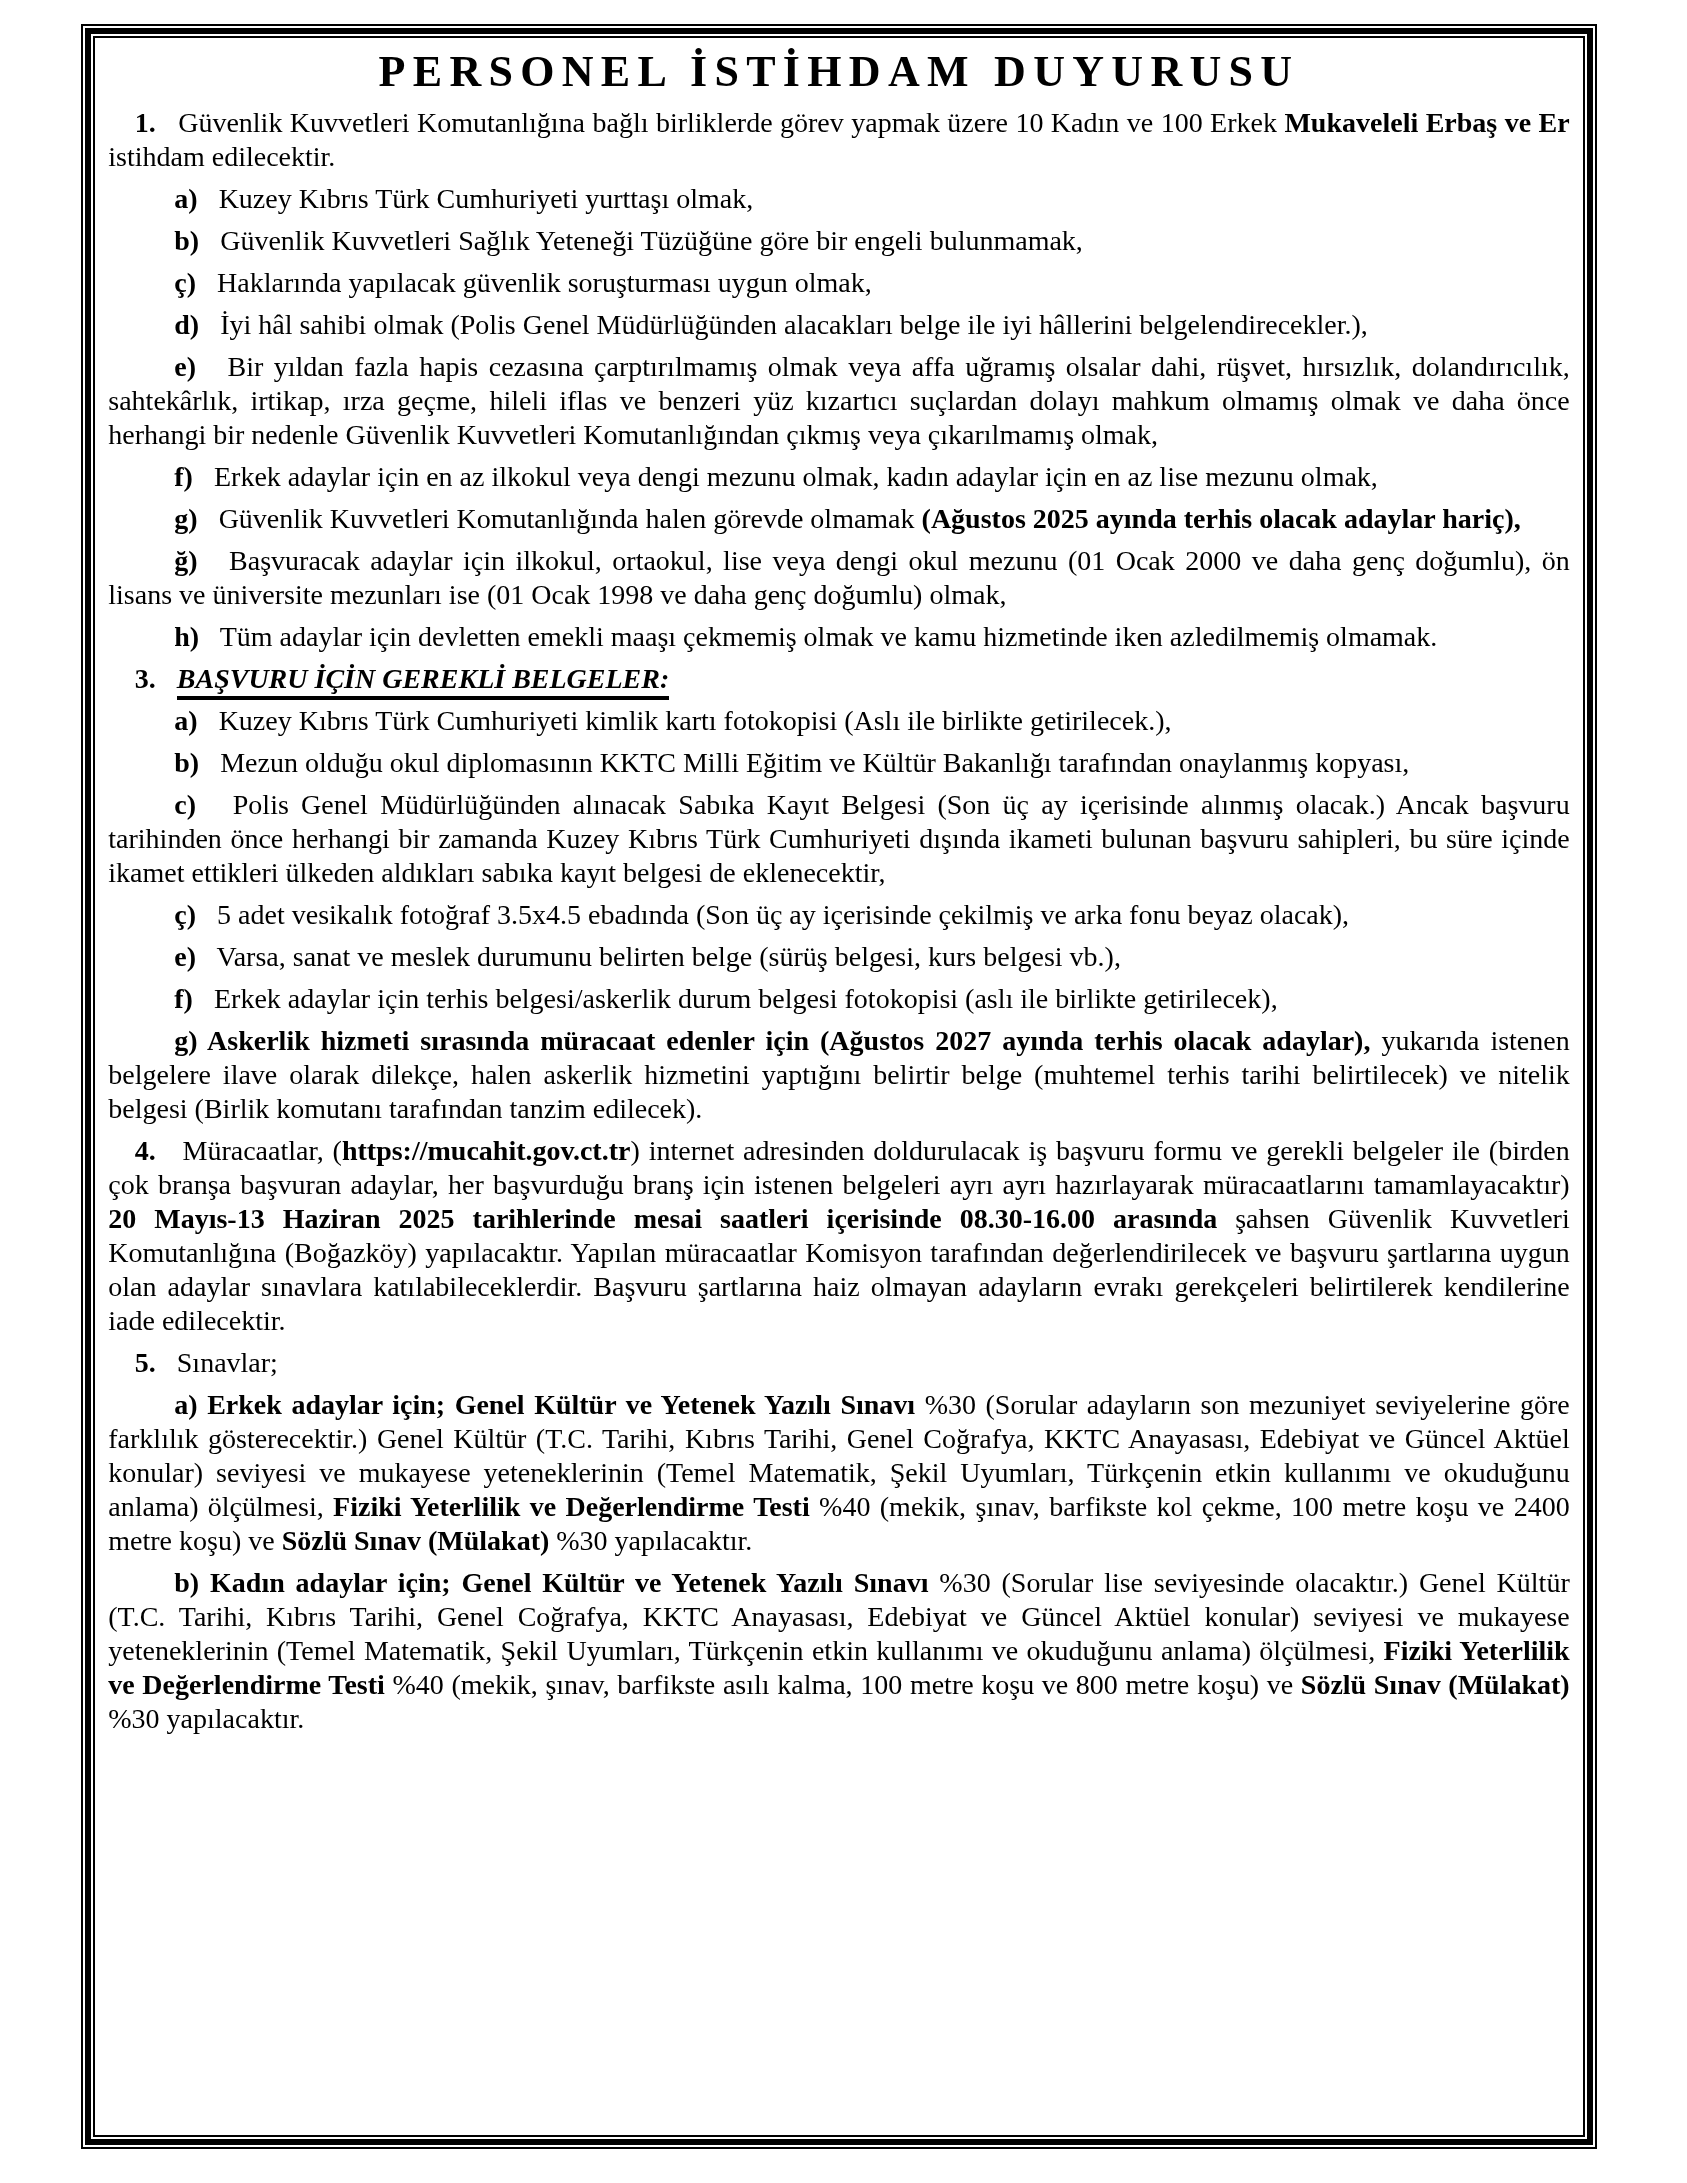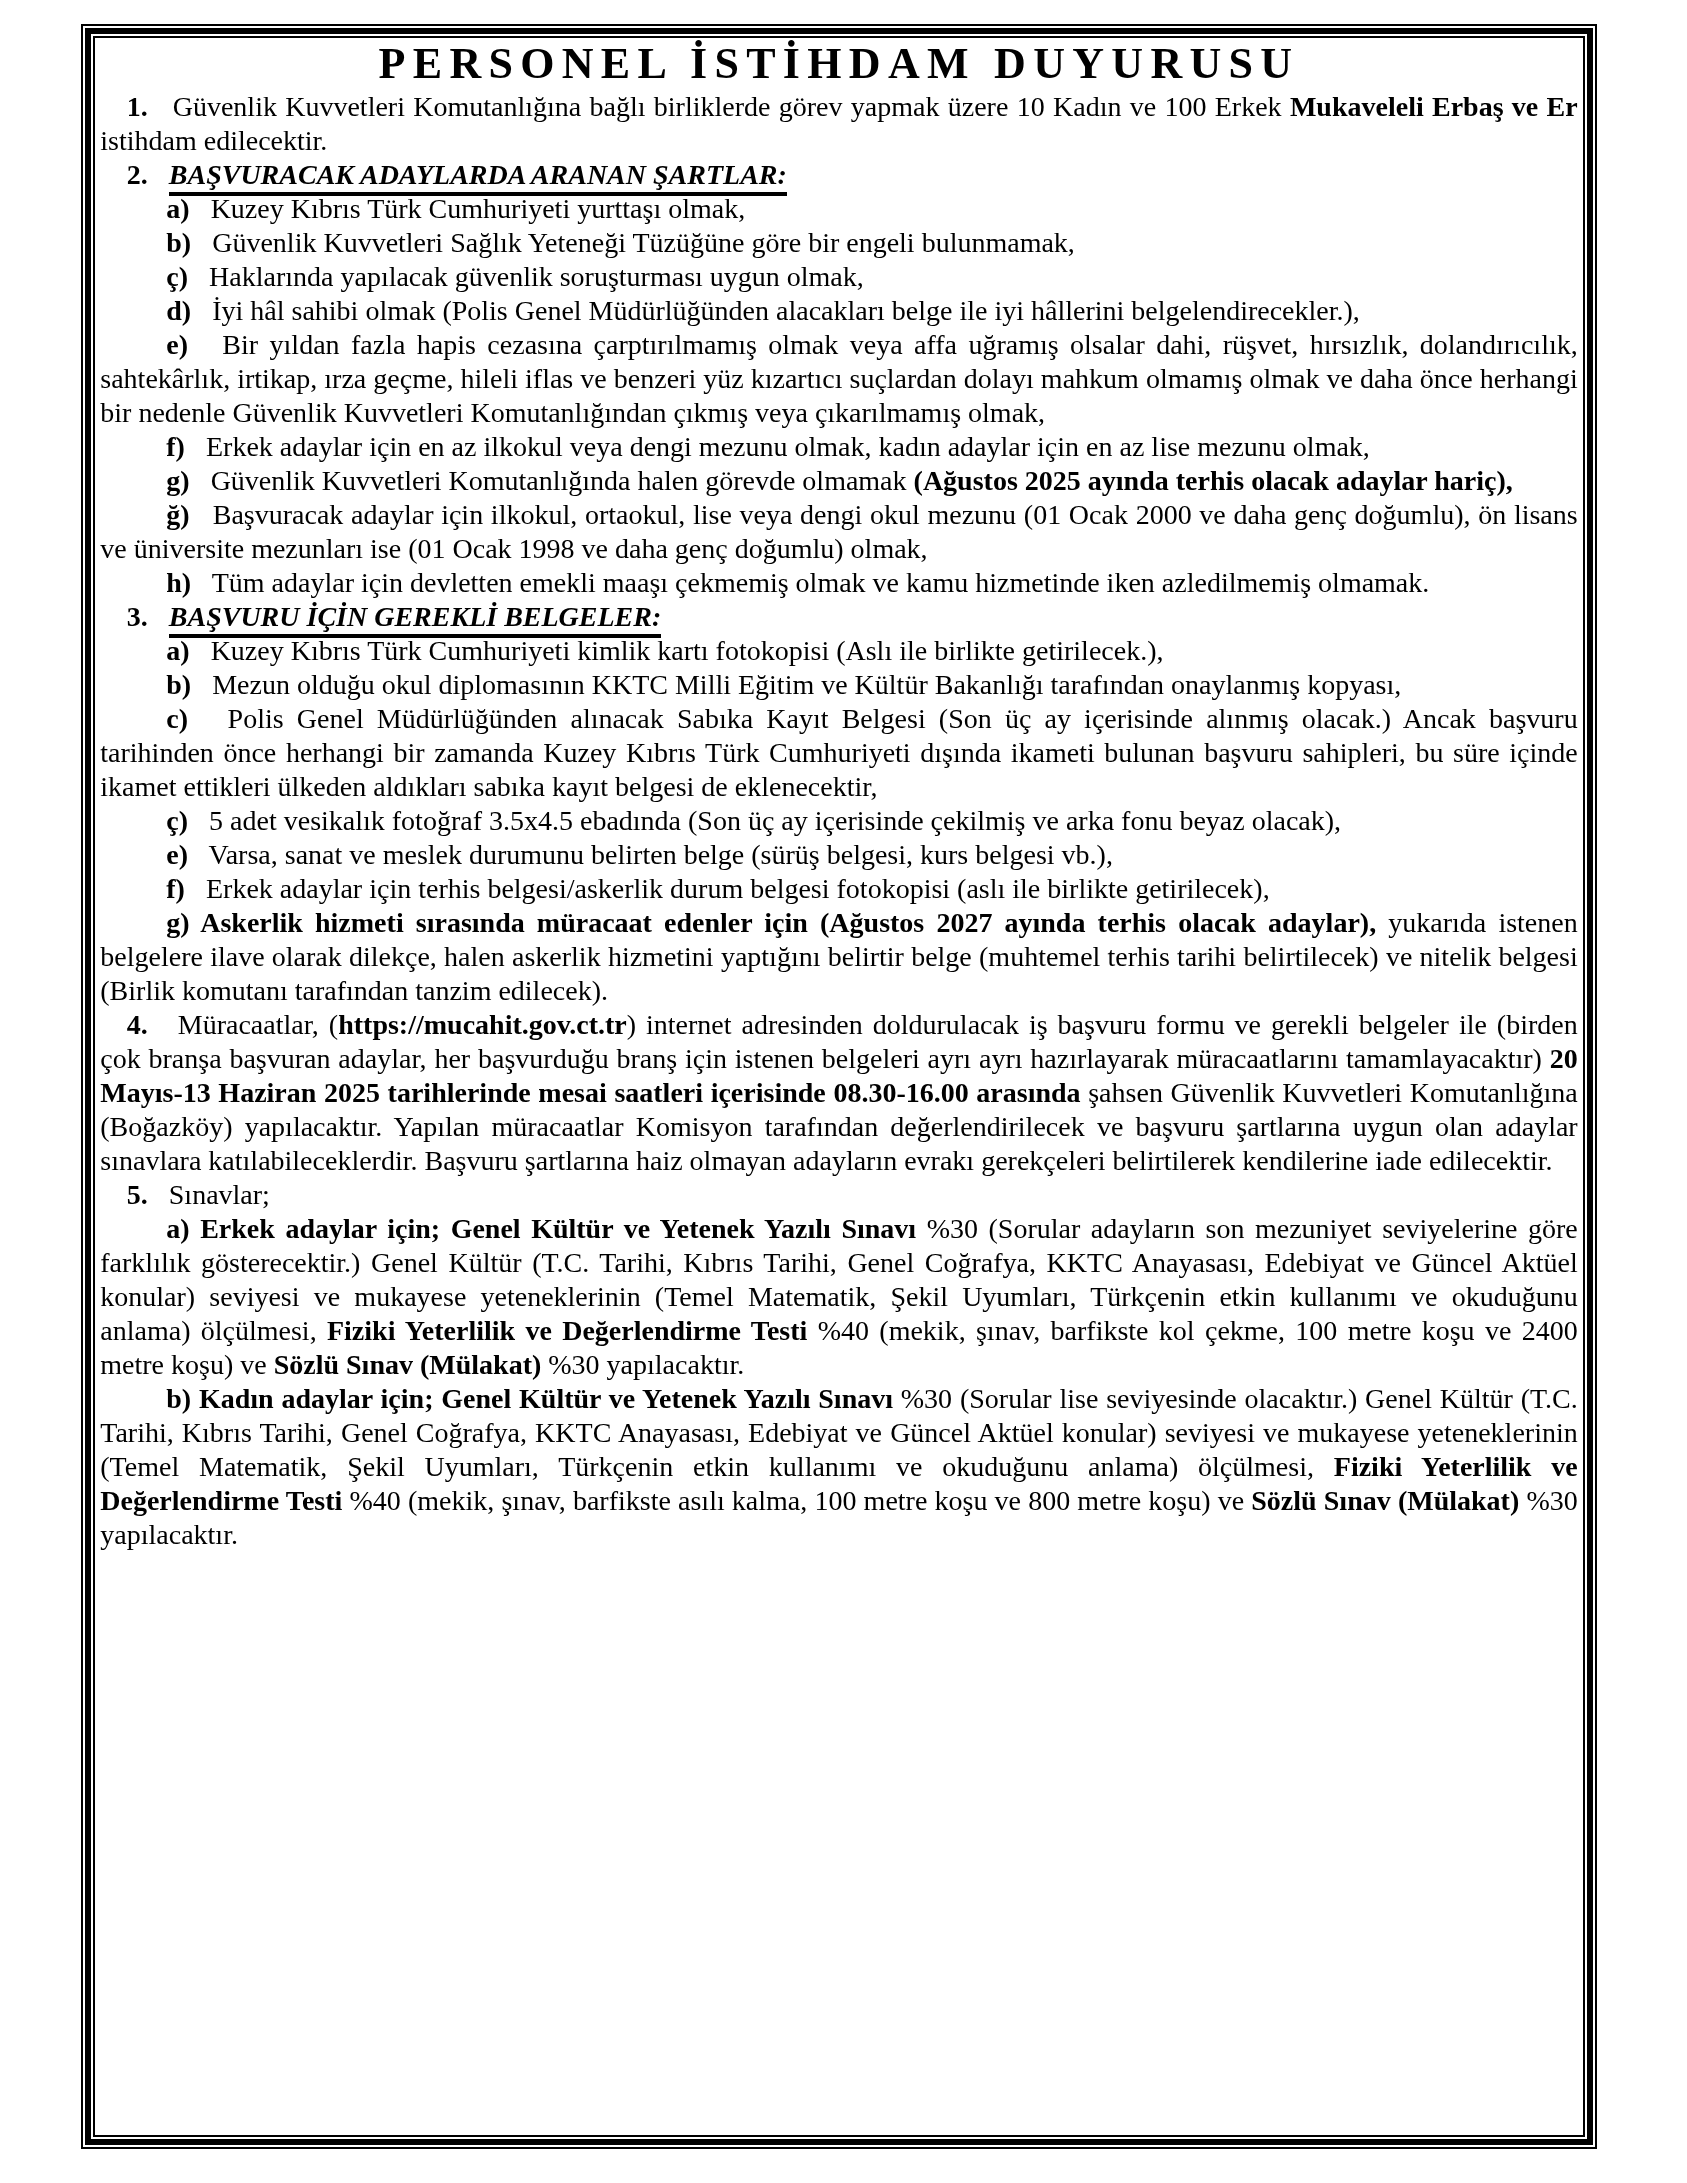--- a/index.html
+++ b/index.html
@@ -47,42 +47,41 @@
   }
   .title {
     margin: 1.3px 0 0 0;
     text-align: center;
     font-weight: bold;
     font-size: 44px;
     line-height: 52px;
     letter-spacing: 7.3px;
     text-indent: 0;
   }
-  .doc p { margin: 0; }
+  .doc p { margin: 8px; }
   .indent-main { text-indent: 26.5px; }
   .indent-sub  { text-indent: 66px; }
   .gap1 { margin-top: 34px; }
   .gap-title { margin-top: 24px; }
   .heading { font-weight: bold; }
   .heading .heading-text {
     font-style: italic;
     border-bottom: 4.6px solid #000;
     padding-bottom: 2px;
   }
 </style>
 </head>
 <body>
 
 <div class="frame">
   <div class="frame-mid">
     <div class="frame-in doc">
       <p class="title">PERSONEL İSTİHDAM DUYURUSU</p>
       <div>
           <p class="gap-title indent-main"><b>1.</b><span>&nbsp;&nbsp; Güvenlik Kuvvetleri Komutanlığına bağlı birliklerde görev yapmak üzere 10 Kadın ve 100 Erkek </span><b>Mukaveleli Erbaş ve Er</b><span> istihdam edilecektir.</span></p>
-          <p class="gap1 heading indent-main"><b>2.</b>&nbsp;&nbsp; <span class="heading-text">BAŞVURACAK ADAYLARDA ARANAN ŞARTLAR:</span></p>
           <p class="indent-sub"><b>a)</b><span>&nbsp;&nbsp; Kuzey Kıbrıs Türk Cumhuriyeti yurttaşı olmak,</span></p>
           <p class="indent-sub"><b>b)</b><span>&nbsp;&nbsp; Güvenlik Kuvvetleri Sağlık Yeteneği Tüzüğüne göre bir engeli bulunmamak,</span></p>
           <p class="indent-sub"><b>ç)</b><span>&nbsp;&nbsp; Haklarında yapılacak güvenlik soruşturması uygun olmak,</span></p>
           <p class="indent-sub"><b>d)</b><span>&nbsp;&nbsp; İyi hâl sahibi olmak (Polis Genel Müdürlüğünden alacakları belge ile iyi hâllerini belgelendirecekler.),</span></p>
           <p class="indent-sub"><b>e)</b><span>&nbsp;&nbsp; Bir yıldan fazla hapis cezasına çarptırılmamış olmak veya affa uğramış olsalar dahi, rüşvet, hırsızlık, dolandırıcılık, sahtekârlık, irtikap, ırza geçme, hileli iflas ve benzeri yüz kızartıcı suçlardan dolayı mahkum olmamış olmak ve daha önce herhangi bir nedenle Güvenlik Kuvvetleri Komutanlığından çıkmış veya çıkarılmamış olmak,</span></p>
           <p class="indent-sub"><b>f)</b><span>&nbsp;&nbsp; Erkek adaylar için en az ilkokul veya dengi mezunu olmak, kadın adaylar için en az lise mezunu olmak,</span></p>
           <p class="indent-sub"><b>g)</b><span>&nbsp;&nbsp; Güvenlik Kuvvetleri Komutanlığında halen görevde olmamak </span><b>(Ağustos 2025 ayında terhis olacak adaylar hariç),</b></p>
           <p class="indent-sub"><b>ğ)</b><span>&nbsp;&nbsp; Başvuracak adaylar için ilkokul, ortaokul, lise veya dengi okul mezunu (01 Ocak 2000 ve daha genç doğumlu), ön lisans ve üniversite mezunları ise (01 Ocak 1998 ve daha genç doğumlu) olmak,</span></p>
           <p class="indent-sub"><b>h)</b><span>&nbsp;&nbsp; Tüm adaylar için devletten emekli maaşı çekmemiş olmak ve kamu hizmetinde iken azledilmemiş olmamak.</span></p>
           <p class="gap1 heading indent-main"><b>3.</b>&nbsp;&nbsp; <span class="heading-text">BAŞVURU İÇİN GEREKLİ BELGELER:</span></p>

